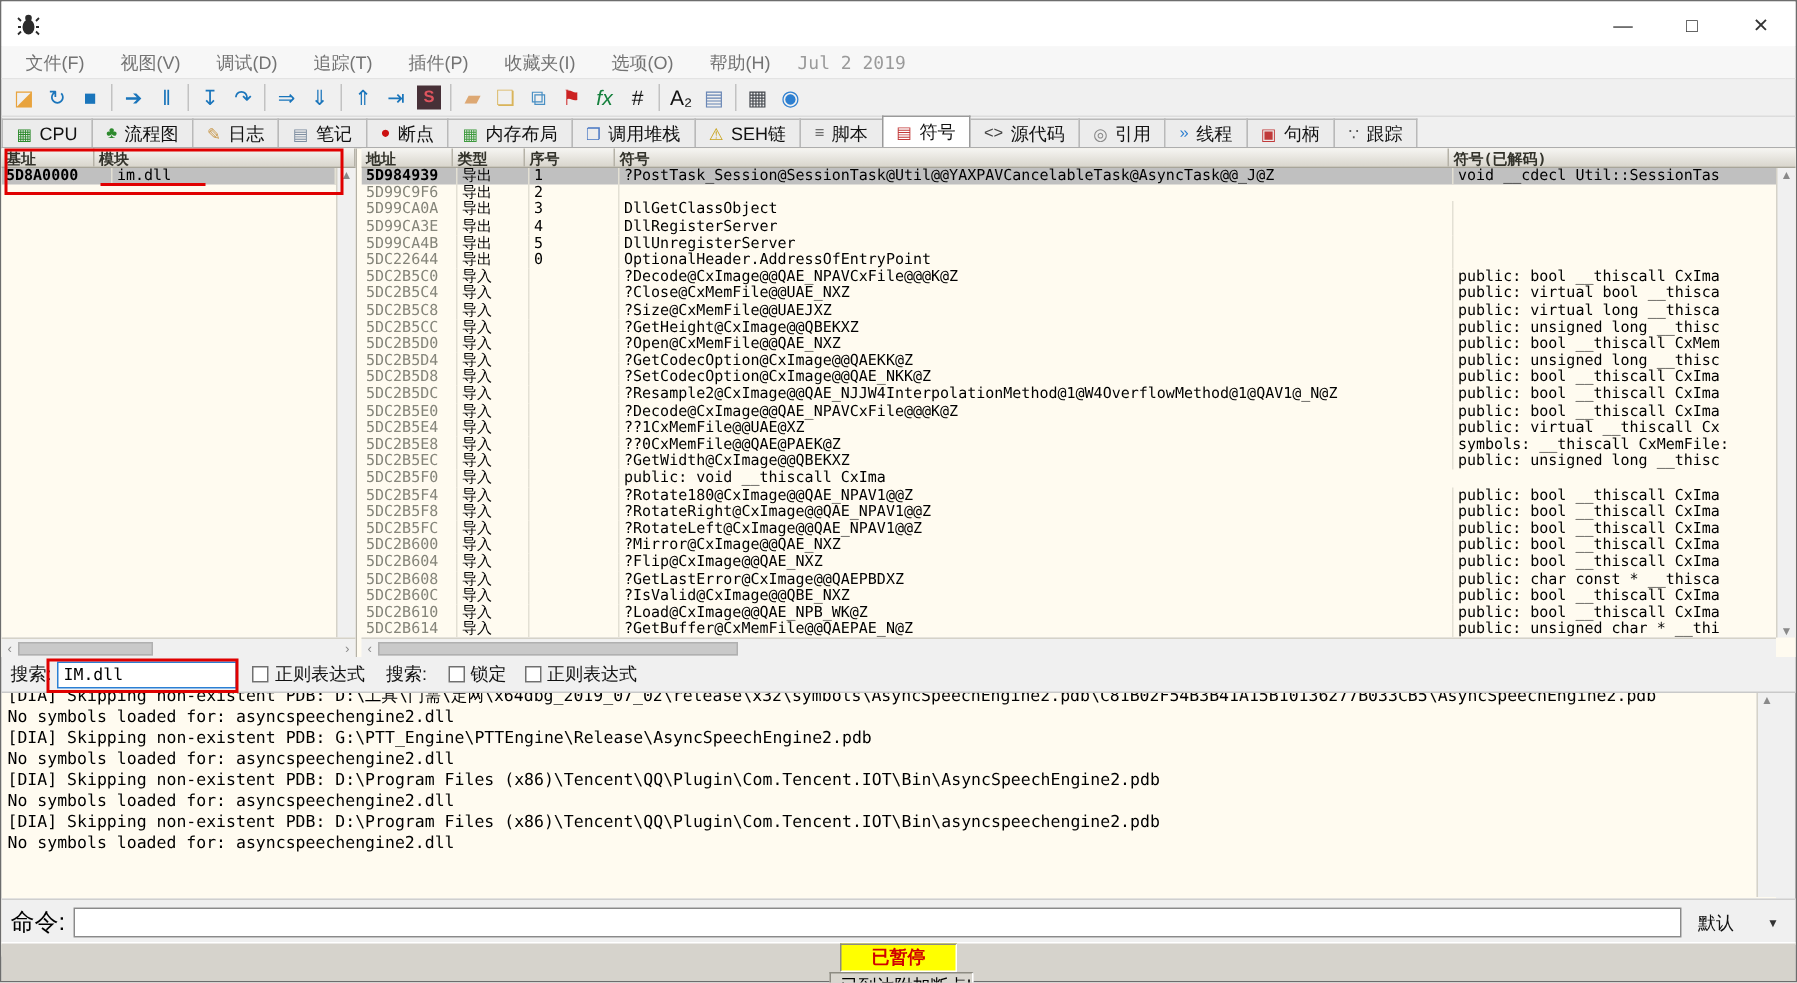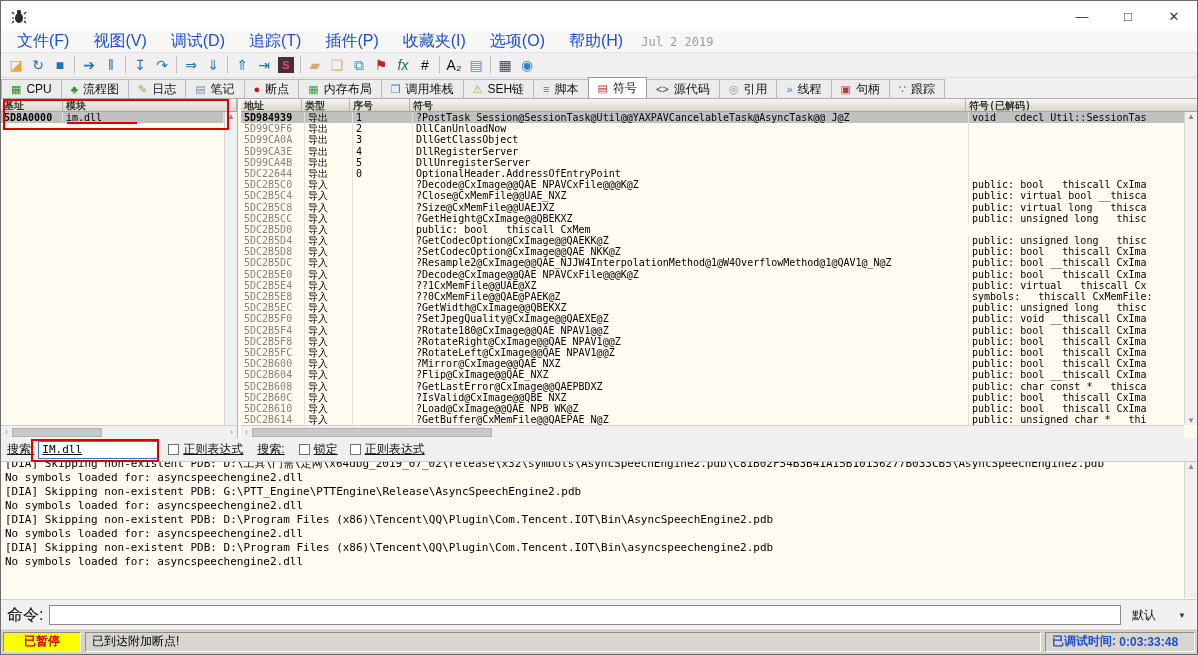--- a/index.html
+++ b/index.html
@@ -9,21 +9,21 @@
 
   
   .titlebar { position:absolute; top:0; left:0; right:0; height:30px; background:#fff; display:flex; align-items:center; }
   .app-icon { width:16px; height:16px; margin:0 8px 0 10px; }
   .title-text { font-size:12px; color:#000; }
   .win-controls { margin-left:auto; display:flex; height:30px; }
   .win-btn { width:46px; height:30px; display:flex; align-items:center; justify-content:center; font-size:13px; color:#333; }
 
   
   .menubar { position:absolute; top:30px; left:0; right:0; height:22px; background:#f7f7f7; display:flex; align-items:center; padding-left:4px; border-bottom:1px solid #e3e3e3; }
-  .menu-item { font-size:16px; color:#1d4ed8; padding:3px 12px; }
+  .menu-item { font-size:12px; color:#737373; padding:3px 12px; }
   .build-date { font-size:12px; color:#9a9a9a; font-family:"DejaVu Sans Mono",monospace; margin-left:6px; }
 
   
   .toolbar { position:absolute; top:52px; left:0; right:0; height:25px; background:#f0f0f0; display:flex; align-items:center; padding-left:4px; border-bottom:1px solid #dcdcdc; }
   .tb-icon { width:22px; height:20px; display:flex; align-items:center; justify-content:center; font-size:14px; }
   .tb-sep { width:1px; height:18px; background:#c2c2c2; margin:0 3px; }
   .tb-seh { width:16px; height:16px; background:#473037; color:#e0545e; font-weight:bold; font-size:11px; display:flex; align-items:center; justify-content:center; }
 
   
   .tabbar { position:absolute; top:77px; left:0; right:0; height:21px; background:#f0f0f0; display:flex; align-items:flex-end; border-bottom:1px solid #adadad; }
@@ -40,54 +40,54 @@
   .rows { position:absolute; left:0; right:13px; top:13px; bottom:13px; overflow:hidden; }
   .trow { display:flex; height:11.2px; font-family:"DejaVu Sans Mono",monospace; font-size:10px; line-height:11.2px; white-space:nowrap; }
   .trow.sel { background:#c0c0c0; }
   .tcell { padding-left:3px; border-right:1px solid #e3e0d4; overflow:hidden; }
   .c-addr { width:64px; color:#85857a; }
   .trow.sel .c-addr { color:#000; font-weight:bold; }
   .c-type { width:48px; color:#000; }
   .c-ord  { width:60px; color:#000; }
   .c-sym  { width:556px; color:#000; }
   .c-dec  { flex:1; color:#000; border-right:none; }
-  .m-base { width:62px; color:#000; font-weight:bold; }
+  .m-base { width:74px; color:#000; font-weight:bold; }
   .m-mod  { flex:1; color:#000; position:relative; }
   .vscroll { position:absolute; right:0; top:13px; bottom:13px; width:13px; background:#f0f0f0; border-left:1px solid #d5d2c8; display:flex; flex-direction:column; justify-content:space-between; align-items:center; font-size:8px; color:#8a8a8a; }
   .hscroll { position:absolute; left:0; right:0; bottom:0; height:13px; background:#f0f0f0; border-top:1px solid #d5d2c8; display:flex; align-items:center; font-size:9px; color:#8a8a8a; }
   .hthumb { height:9px; background:#c9c9c9; border:1px solid #b0b0b0; }
 
   
   .anno { position:absolute; border:2px solid #e00000; pointer-events:none; z-index:50; }
   .anno-underline { position:absolute; border-bottom:2px solid #e00000; pointer-events:none; z-index:50; }
 
   
-  .searchrow { position:absolute; top:437px; left:0; right:0; height:24px; background:#f0f0f0; display:flex; align-items:center; font-size:12px; color:#111; border-bottom:1px solid #c9c9c9;text-decoration:underline; }
+  .searchrow { position:absolute; top:437px; left:0; right:0; height:24px; background:#f0f0f0; display:flex; align-items:center; font-size:12px; color:#111; border-bottom:1px solid #c9c9c9; }
   .searchrow label { margin:0 4px 0 6px; }
   .inp { height:18px; border:1px solid #9a9a9a; background:#fff; font-family:"DejaVu Sans Mono",monospace; font-size:11px; padding:0 3px; color:#000; }
   .inp.focused { border:1px solid #2a7fd4; }
   .chk { width:11px; height:11px; border:1px solid #707070; background:#fff; display:inline-block; margin:0 4px 0 10px; }
   .chk-label { margin-right:2px; }
   .filter-inp { width:776px; }
   .filter-inp::placeholder { color:#a7a7a7; }
 
   
-  .log { position:absolute; top:461px; left:0; right:0; height:176px; background:#fffbf0; overflow:hidden; border-bottom:1px solid #b5b2a7; }
+  .log { position:absolute; top:461px; left:0; right:13px; height:176px; background:#fffbf0; overflow:hidden; border-bottom:1px solid #b5b2a7; }
   .log-lines { position:relative; top:-5px; padding-left:4px; font-family:"DejaVu Sans Mono",monospace; font-size:11px; line-height:14px; color:#000; white-space:nowrap; }
   .log-vscroll { position:absolute; right:0; top:0; width:13px; height:136px; background:#f0f0f0; border-left:1px solid #d5d2c8; font-size:8px; color:#8a8a8a; text-align:center; }
 
   
   .cmdrow { position:absolute; top:598px; left:0; right:0; height:31px; background:#f0f0f0; display:flex; align-items:center; border-top:1px solid #cfcfcf; }
   .cmdrow label { font-size:16px; margin:0 6px 0 6px; }
   .cmd-input { flex:1; height:20px; border:1px solid #8a8a8a; background:#fff; font-family:"DejaVu Sans Mono",monospace; font-size:11px; padding:0 3px; }
   .cmd-profile { width:64px; height:20px; margin:0 6px 0 6px; display:flex; align-items:center; justify-content:space-between; padding:0 5px; font-size:12px; color:#111; }
   .cmd-profile .arrow { font-size:8px; color:#333; }
 
   
-  .statusbar { position:absolute; bottom:0; left:0; right:0; height:26px; background:#d6d3cc; border-top:1px solid #fff; display:flex; align-items:center; padding:0 2px; }
+  .statusbar { position:absolute; bottom:0; left:0; right:0; height:26px; background:#d6d3cc; border-top:1px solid #fff; display:flex; align-items:center; padding:0 2px;flex-direction:column; }
   .seg { height:20px; border:1px solid; border-color:#8d8b82 #ffffff #ffffff #8d8b82; display:flex; align-items:center; font-size:12px; }
   .seg-paused { width:78px; justify-content:center; background:#ffff00; color:#d00000; font-weight:bold; }
   .seg-msg { flex:1; margin-left:4px; padding-left:6px; background:#d9d6cf; color:#000; }
   .seg-time { width:150px; margin-left:4px; padding-left:6px; background:#d9d6cf; color:#1d4ed8; font-weight:bold; }
 </style>
 </head>
 <body>
 
 <div class="win">
 
@@ -243,21 +243,20 @@
             <div class="tcell c-addr">5D984939</div>
             <div class="tcell c-type">导出</div>
             <div class="tcell c-ord">1</div>
             <div class="tcell c-sym">?PostTask_Session@SessionTask@Util@@YAXPAVCancelableTask@AsyncTask@@_J@Z</div>
             <div class="tcell c-dec">void __cdecl Util::SessionTas</div>
           </div>
           <div class="trow">
             <div class="tcell c-addr">5D99C9F6</div>
             <div class="tcell c-type">导出</div>
             <div class="tcell c-ord">2</div>
-            <div class="tcell c-sym">DllCanUnloadNow</div>
             <div class="tcell c-dec"></div>
           </div>
           <div class="trow">
             <div class="tcell c-addr">5D99CA0A</div>
             <div class="tcell c-type">导出</div>
             <div class="tcell c-ord">3</div>
             <div class="tcell c-sym">DllGetClassObject</div>
             <div class="tcell c-dec"></div>
           </div>
           <div class="trow">
@@ -306,20 +305,21 @@
             <div class="tcell c-addr">5DC2B5CC</div>
             <div class="tcell c-type">导入</div>
             <div class="tcell c-ord"></div>
             <div class="tcell c-sym">?GetHeight@CxImage@@QBEKXZ</div>
             <div class="tcell c-dec">public: unsigned long __thisc</div>
           </div>
           <div class="trow">
             <div class="tcell c-addr">5DC2B5D0</div>
             <div class="tcell c-type">导入</div>
             <div class="tcell c-ord"></div>
+            <div class="tcell c-sym">?Open@CxMemFile@@QAE_NXZ</div>
             <div class="tcell c-dec">public: bool __thiscall CxMem</div>
           </div>
           <div class="trow">
             <div class="tcell c-addr">5DC2B5D4</div>
             <div class="tcell c-type">导入</div>
             <div class="tcell c-ord"></div>
             <div class="tcell c-sym">?GetCodecOption@CxImage@@QAEKK@Z</div>
             <div class="tcell c-dec">public: unsigned long __thisc</div>
           </div>
           <div class="trow">
@@ -361,21 +361,20 @@
             <div class="tcell c-addr">5DC2B5EC</div>
             <div class="tcell c-type">导入</div>
             <div class="tcell c-ord"></div>
             <div class="tcell c-sym">?GetWidth@CxImage@@QBEKXZ</div>
             <div class="tcell c-dec">public: unsigned long __thisc</div>
           </div>
           <div class="trow">
             <div class="tcell c-addr">5DC2B5F0</div>
             <div class="tcell c-type">导入</div>
             <div class="tcell c-ord"></div>
-            <div class="tcell c-sym">?SetJpegQuality@CxImage@@QAEXE@Z</div>
             <div class="tcell c-dec">public: void __thiscall CxIma</div>
           </div>
           <div class="trow">
             <div class="tcell c-addr">5DC2B5F4</div>
             <div class="tcell c-type">导入</div>
             <div class="tcell c-ord"></div>
             <div class="tcell c-sym">?Rotate180@CxImage@@QAE_NPAV1@@Z</div>
             <div class="tcell c-dec">public: bool __thiscall CxIma</div>
           </div>
           <div class="trow">

